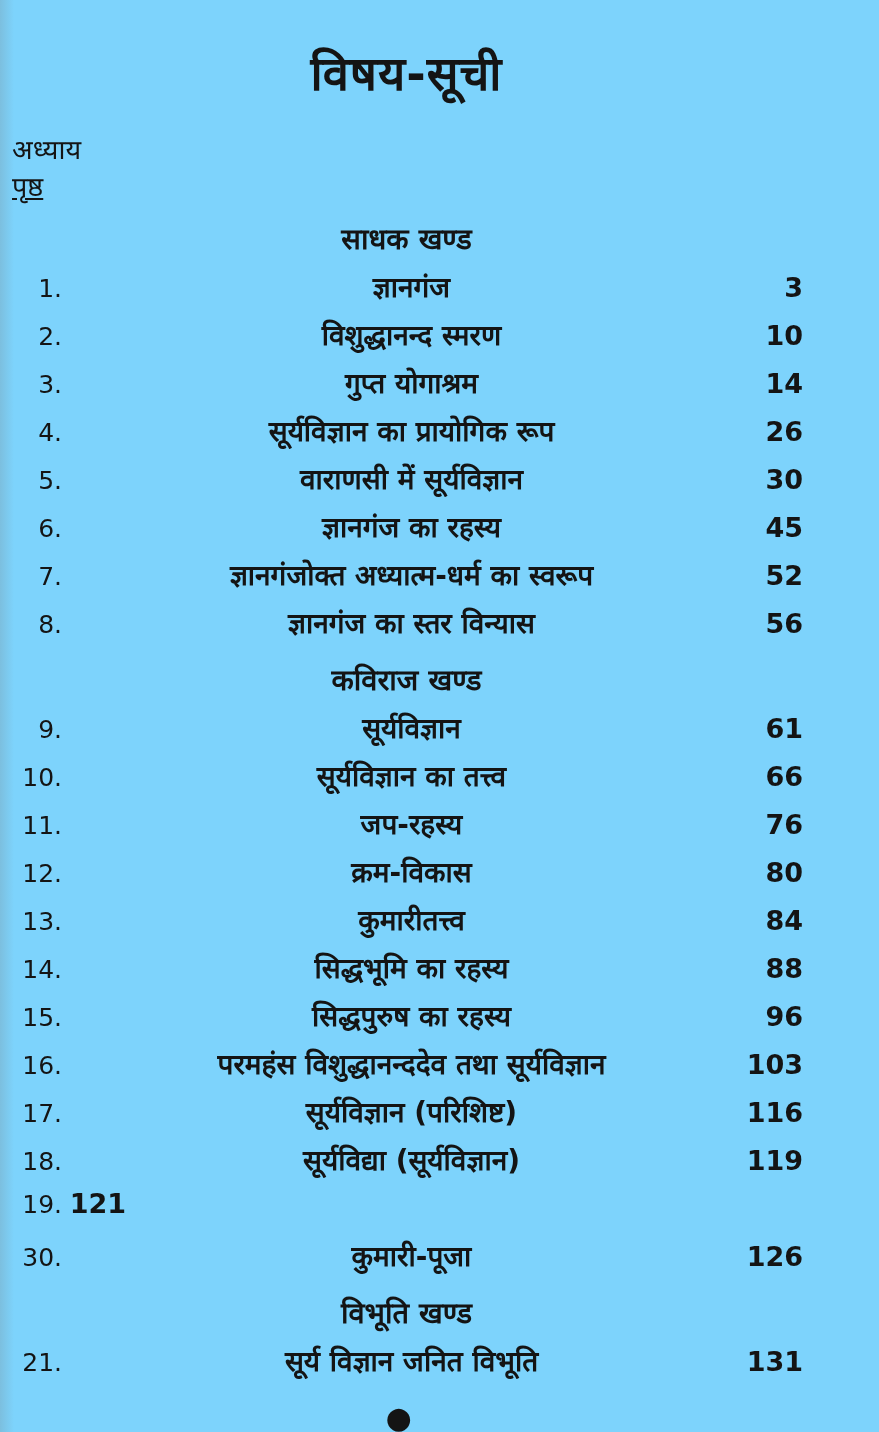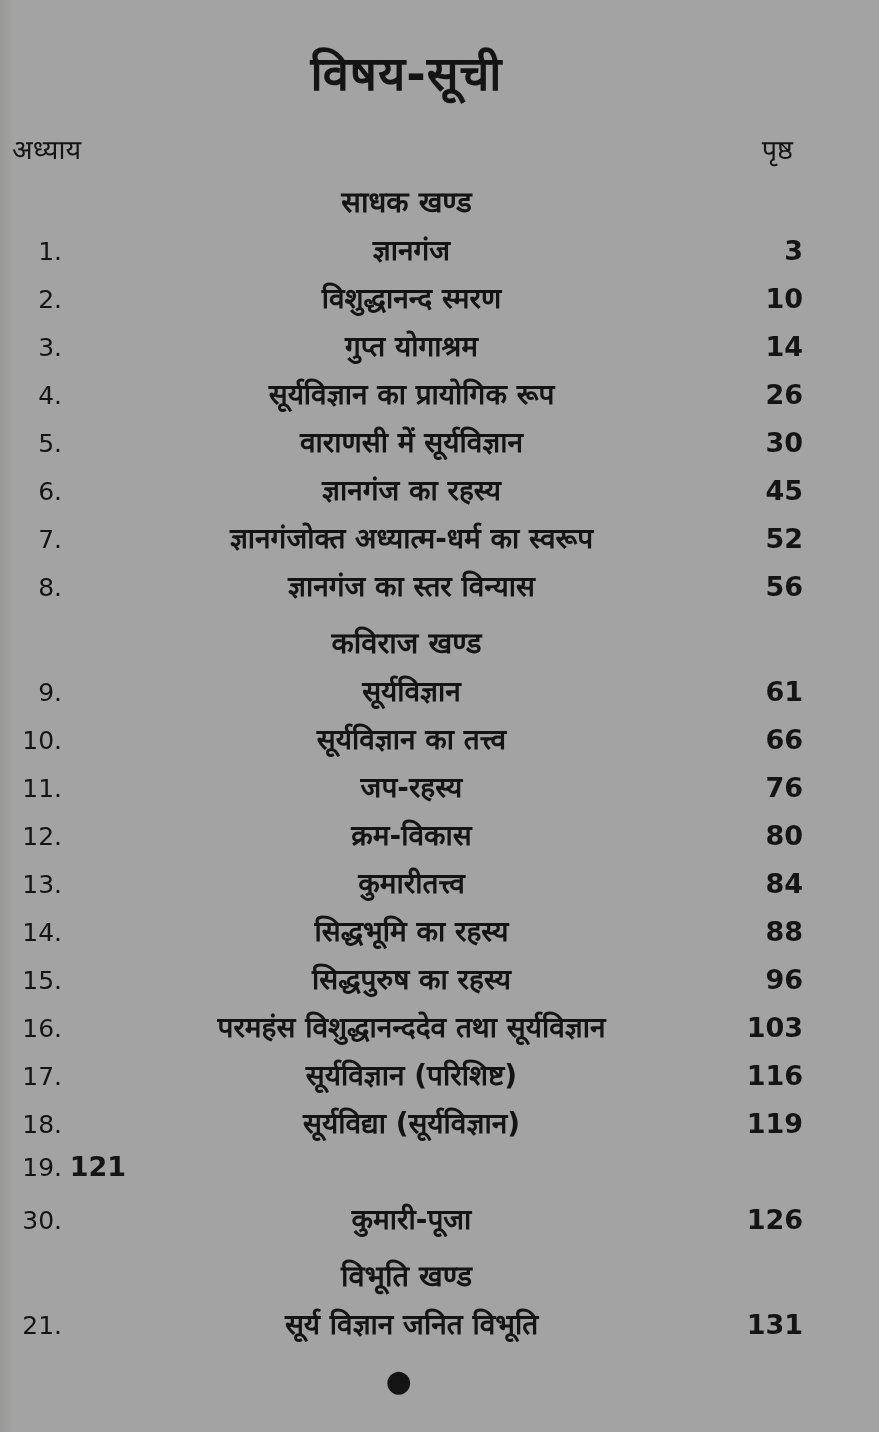--- a/index.html
+++ b/index.html
@@ -6,21 +6,21 @@
     margin: 0;
     padding: 0;
     background: #e8e8e6;
     font-family: "DejaVu Sans", "Liberation Sans", sans-serif;
   }
   .page {
     position: relative;
     width: 879px;
     height: 1432px;
     margin: 0 auto;
-    background: #a3a3a3;
+    background: #7dd3fc;
     color: #141414;
     overflow: hidden;
     box-sizing: border-box;
     padding: 40px 76px 0 10px;
   }
   
   .page::before {
     content: "";
     position: absolute;
     left: 0; top: 0; bottom: 0;
@@ -30,27 +30,27 @@
   }
   .title {
     text-align: center;
     font-size: 47px;
     font-weight: bold;
     letter-spacing: 1px;
     margin: 0 0 26px 0;
   }
   .col-headers {
     display: flex;
-    justify-content: space-between;
     align-items: baseline;
     font-size: 27px;
     margin: 0 0 6px 0;
+    flex-direction: column;
   }
   .col-headers .left { margin-left: 2px; }
-  .col-headers .right { margin-right: 10px; }
+  .col-headers .right { margin-right: 10px; text-decoration: underline; }
   .section-heading {
     text-align: center;
     font-size: 29px;
     font-weight: bold;
     padding: 8px 0 10px 0;
   }
   .toc-row {
     display: flex;
     align-items: baseline;
     height: 48px;

